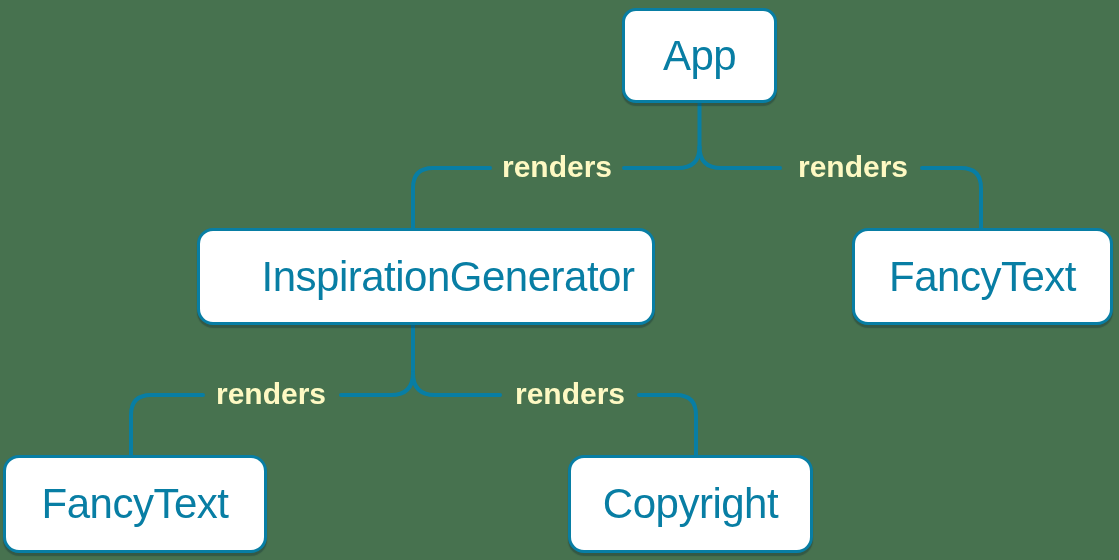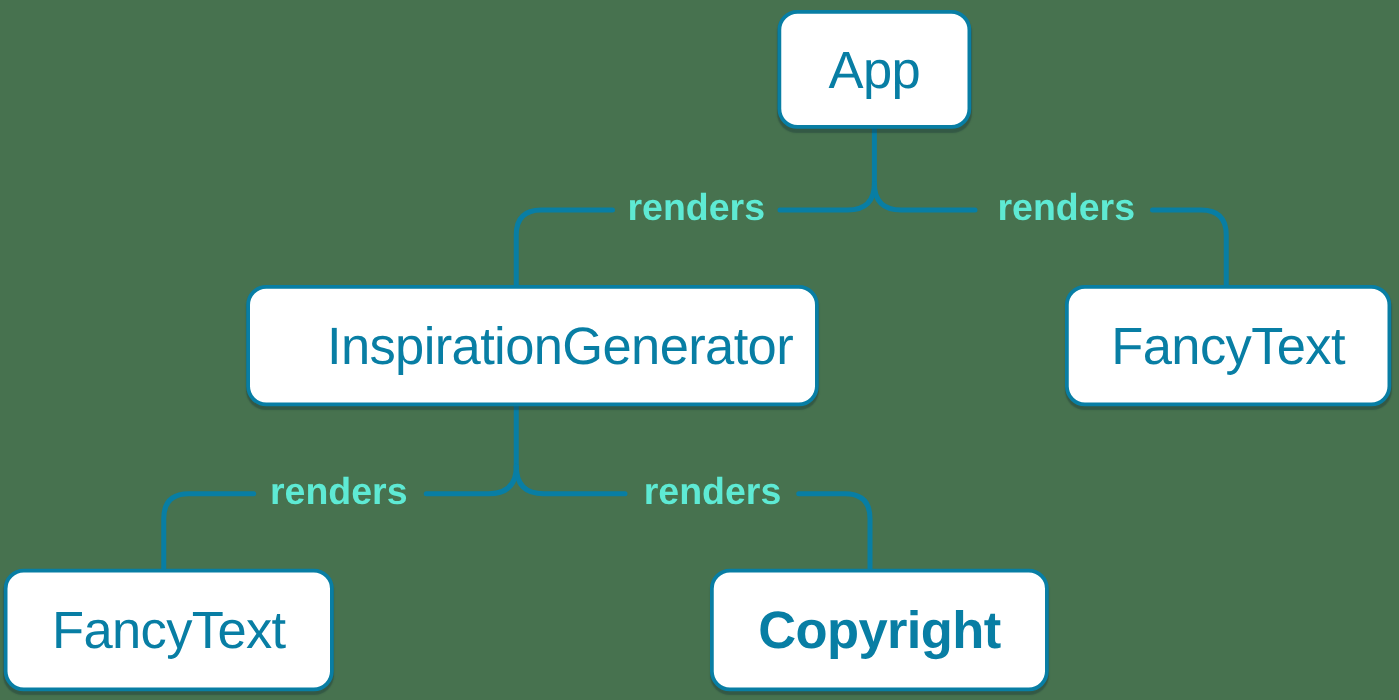--- a/index.html
+++ b/index.html
@@ -40,32 +40,32 @@
     color: #087ea4;
     font-size: 42px;
     font-weight: 500;
     letter-spacing: -0.5px;
     box-shadow: 0 3px 1px rgba(18, 42, 53, 0.35);
     white-space: nowrap;
   }
   .edge-label {
     position: absolute;
     transform: translate(-50%, -50%);
-    color: #5eead4;
+    color: #fef9c3;
     font-size: 30px;
     font-weight: 600;
     line-height: 1;
     white-space: nowrap;
   }
   
-  #node-app                  { left: 622px; top: 8px;   width: 155px; height: 95px; }
+  #node-app                  { left: 622px; top: 8px;   width: 155px; height: 95px; border-radius: 14px; }
   #node-inspiration          { left: 197px; top: 228px; width: 458px; height: 97px; padding-left: 44px; }
   #node-fancytext-top        { left: 852px; top: 228px; width: 261px; height: 97px; }
   #node-fancytext-bottom     { left: 3px;   top: 455px; width: 264px; height: 98px; }
-  #node-copyright            { left: 568px; top: 455px; width: 271px; height: 98px; font-weight: bold; }
+  #node-copyright            { left: 568px; top: 455px; width: 245px; height: 98px; }
   
   #label-edge-0 { left: 557px; top: 167px; }
   #label-edge-1 { left: 853px; top: 167px; }
   #label-edge-2 { left: 271px; top: 394px; }
   #label-edge-3 { left: 570px; top: 394px; }
 </style>
 </head>
 <body>
 
 <div class="canvas">

